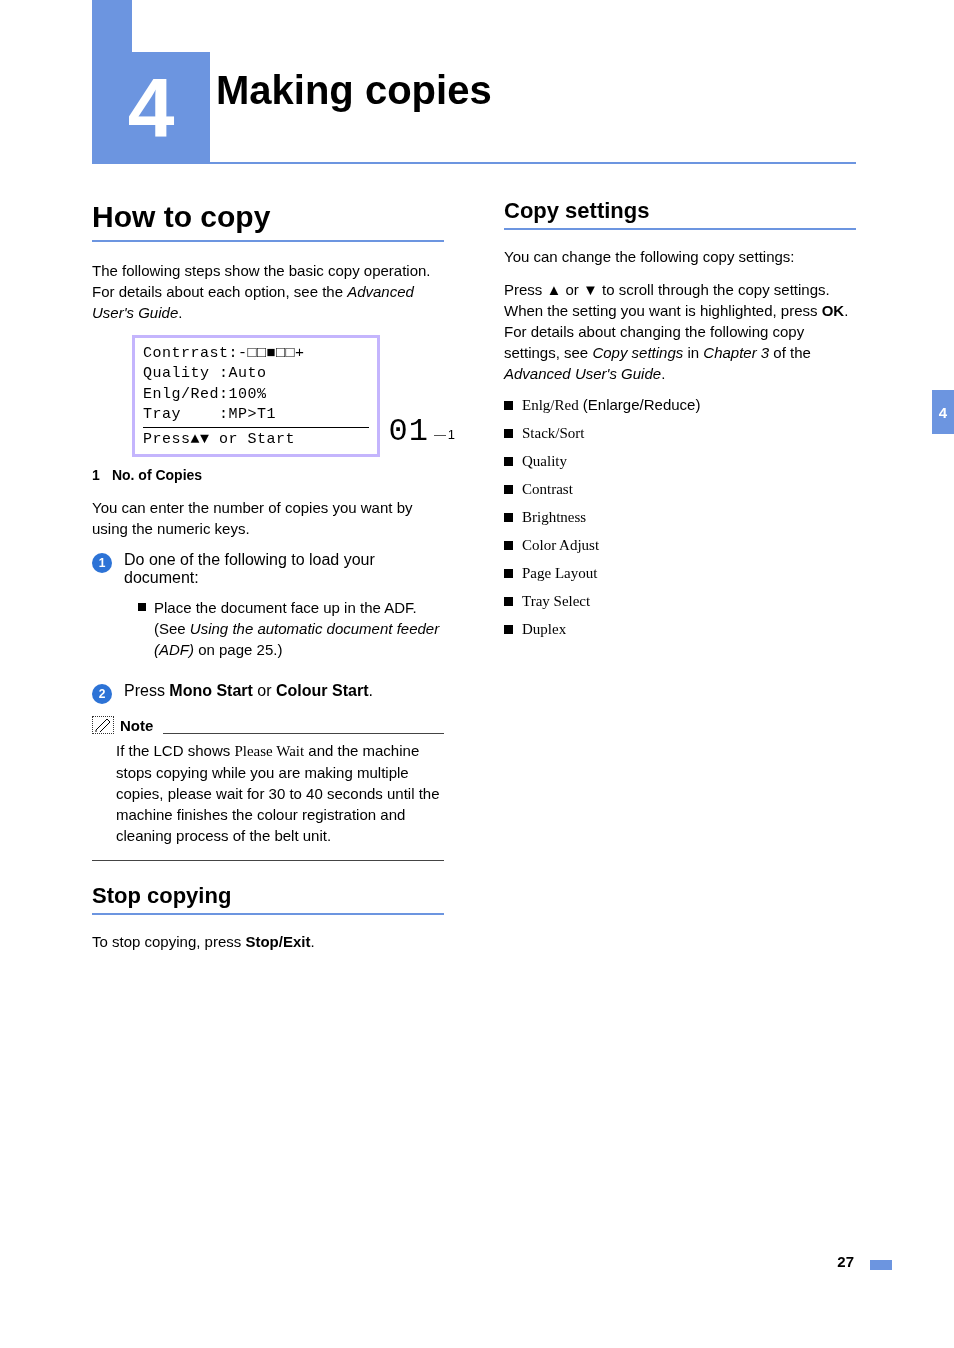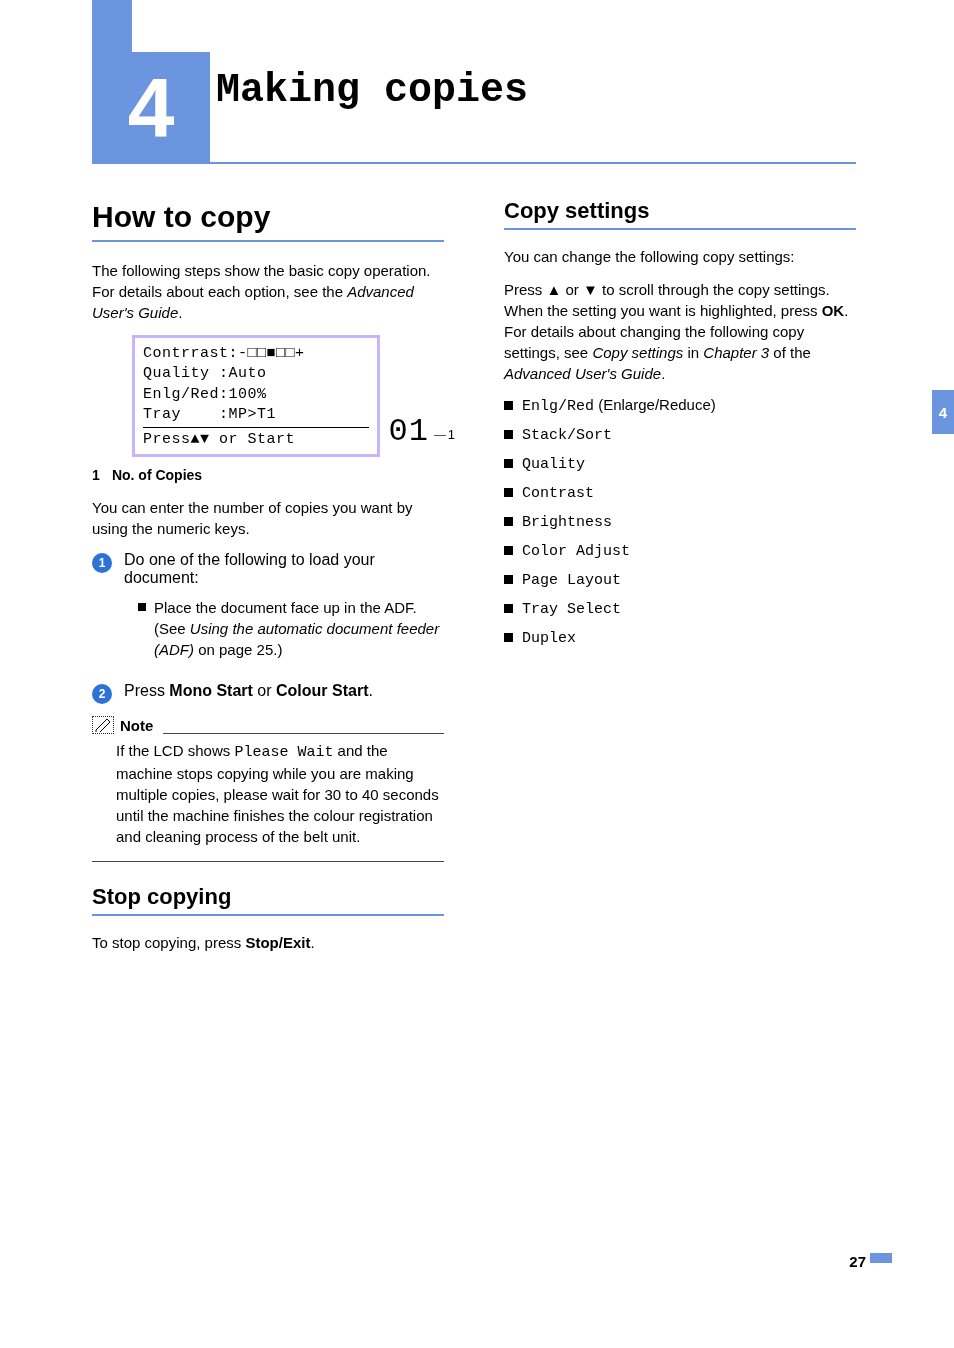--- a/index.html
+++ b/index.html
@@ -1,32 +1,32 @@
 <!DOCTYPE html>
 <html><head>
 <meta charset="utf-8">
 <style>
   * { box-sizing: border-box; margin: 0; padding: 0; }
   html, body { width: 954px; height: 1348px; background: #fff; font-family: Arial, Helvetica, sans-serif; color: #000; position: relative; }
   .top-bar { position: absolute; left: 92px; top: 0; width: 40px; height: 52px; background: #6c95e0; }
   .chapter-box { position: absolute; left: 92px; top: 52px; width: 118px; height: 112px; background: #6c95e0; color: #fff; display: flex; align-items: center; justify-content: center; }
   .chapter-box span { font-size: 84px; font-weight: bold; font-family: Arial, sans-serif; }
-  .chapter-title { position: absolute; left: 216px; top: 68px; font-size: 40px; font-weight: bold; font-family: Liberation Mono, monospace; }
+  .chapter-title { position: absolute; left: 216px; top: 68px; font-size: 40px; font-weight: bold; }
   .hr-top { position: absolute; left: 210px; top: 162px; width: 646px; height: 2px; background: #6c95e0; }
   .content { position: absolute; left: 92px; top: 196px; width: 764px; display: flex; gap: 60px; }
   .col { width: 358px; }
   h1.section { font-size: 30px; font-weight: bold; margin: 4px 0 6px 0; }
   h2.subsection { font-size: 22px; font-weight: bold; margin: 6px 0 2px 0; }
   .blue-rule { height: 2px; background: #6c95e0; margin: 4px 0 18px 0; }
   .blue-rule-thin { height: 1.5px; background: #6c95e0; margin: 4px 0 16px 0; }
   .rule-grey { height: 1px; background: #444; margin: 14px 0 22px 0; }
   p { font-size: 15px; line-height: 1.4; margin-bottom: 12px; }
   .italic { font-style: italic; }
   .bold { font-weight: bold; }
-  .mono { font-family: Liberation Mono, monospace; }
+  .mono { font-family: Liberation Serif, serif; }
   .lcd { border: 3px solid #c4b5fd; width: 248px; margin: 8px 0 6px 40px; position: relative; }
   .lcd-inner { padding: 6px 8px 4px 8px; font-family: "Courier New", monospace; font-size: 15px; letter-spacing: 0.5px; line-height: 1.35; }
   .lcd-row { white-space: pre; }
   .lcd-hr { border-top: 1px solid #000; margin: 2px 0; }
   .lcd-copies { position: absolute; right: -52px; bottom: 4px; font-family: "Courier New", monospace; font-size: 32px; letter-spacing: 1px; margin-top: 36px; }
   .lcd-callout { position: absolute; right: -78px; bottom: 12px; font-size: 13px; }
   .lcd-callout::before { content: ""; position: absolute; left: -14px; top: 8px; width: 12px; height: 1px; background: #555; }
   .legend { font-size: 14px; font-weight: bold; margin: 10px 0 14px 0; }
   .legend .num { display: inline-block; width: 16px; }
   .step { display: flex; gap: 12px; margin-bottom: 10px; }
@@ -39,21 +39,21 @@
   .bullets li::before { content: ""; position: absolute; left: 0; top: 6px; width: 8px; height: 8px; background: #000; }
   .note-head { display: flex; align-items: flex-end; gap: 6px; margin: 12px 0 6px 0; }
   .note-icon { width: 22px; height: 18px; border: 1px dotted #333; position: relative; flex-shrink: 0; }
   .note-icon svg { position: absolute; left: 2px; top: 1px; }
   .note-label { font-weight: bold; font-size: 15px; }
   .note-line { flex: 1; height: 1px; background: #444; margin-left: 4px; }
   .note-body { padding-left: 24px; font-size: 15px; line-height: 1.4; }
   .settings-list li { list-style: none; position: relative; padding-left: 18px; margin-bottom: 10px; font-size: 15px; }
   .settings-list li::before { content: ""; position: absolute; left: 0; top: 5px; width: 9px; height: 9px; background: #000; }
   .tab { position: absolute; right: 0; top: 390px; width: 22px; height: 44px; background: #6c95e0; color: #fff; display: flex; align-items: center; justify-content: center; font-weight: bold; font-size: 15px; }
-  .footer { position: absolute; right: 62px; bottom: 78px; display: flex; align-items: flex-start; gap: 4px; }
+  .footer { position: absolute; right: 62px; bottom: 78px; display: flex; align-items: flex-end; gap: 16px; }
   .footer .pg { font-weight: bold; font-size: 15px; }
   .footer .bar { width: 22px; height: 10px; background: #6c95e0; }
 </style>
 </head>
 <body>
 
 <div class="top-bar"></div>
 
 <div class="chapter-box">
   <span>4</span>

